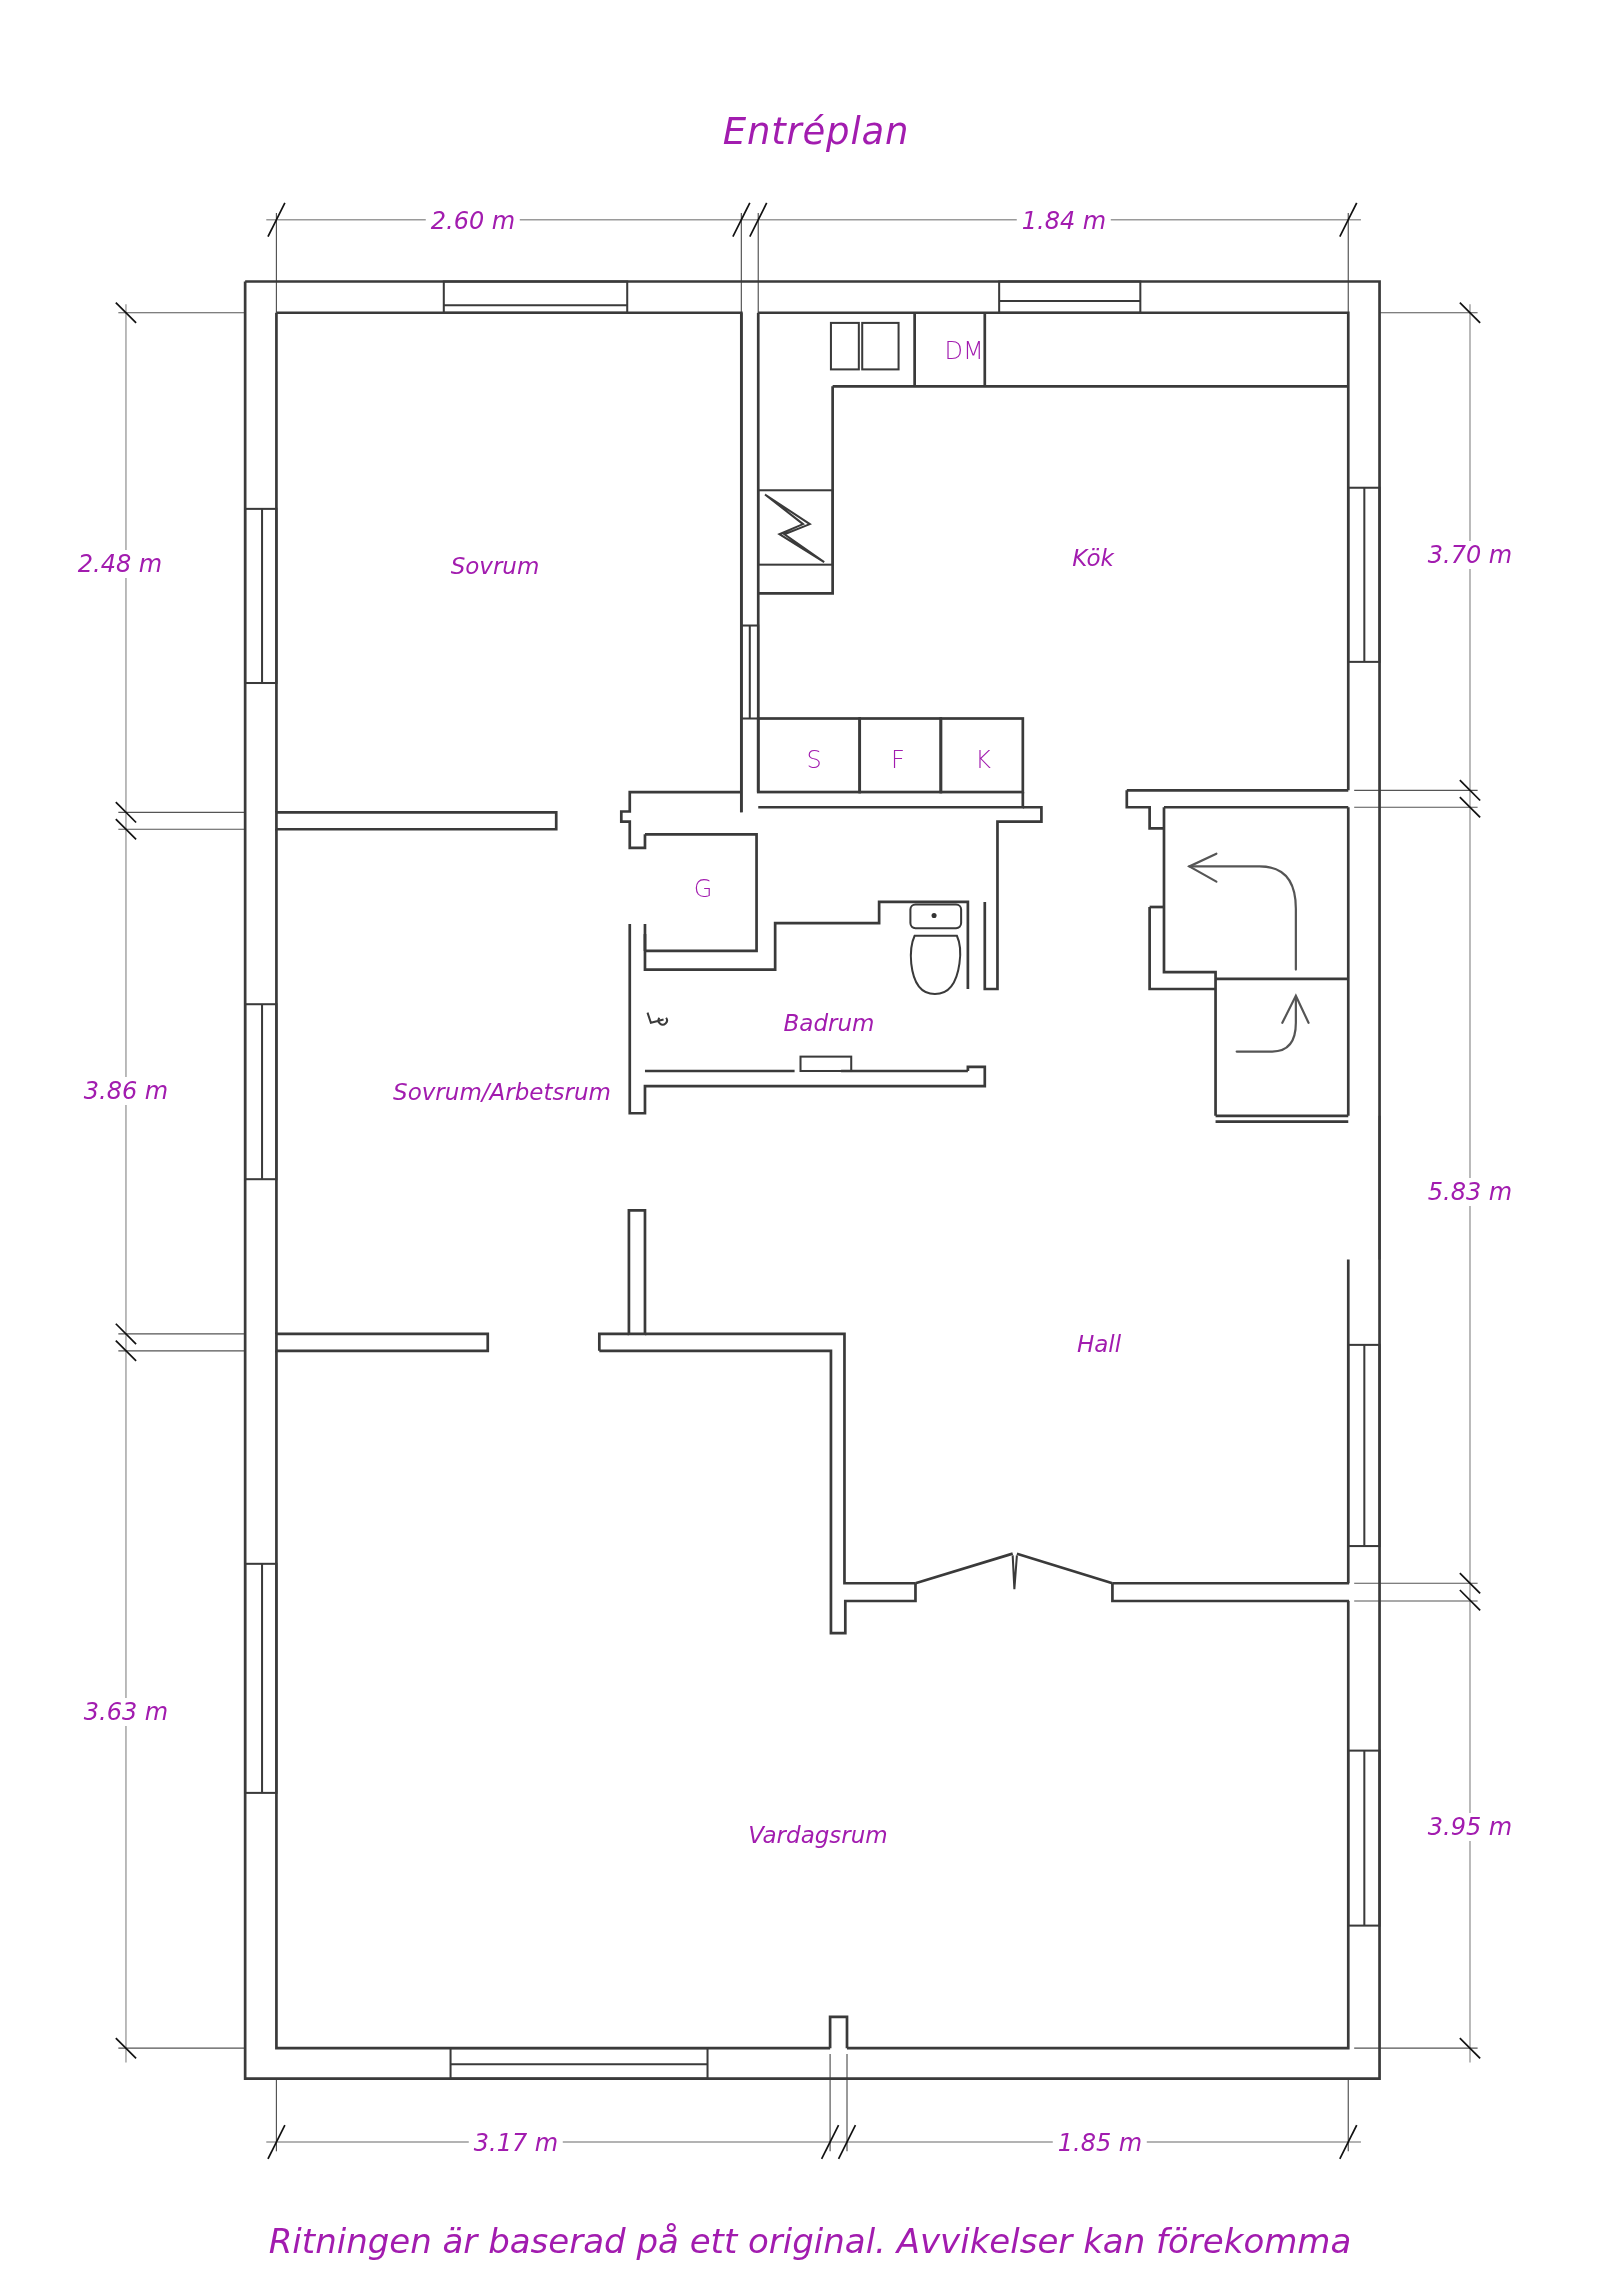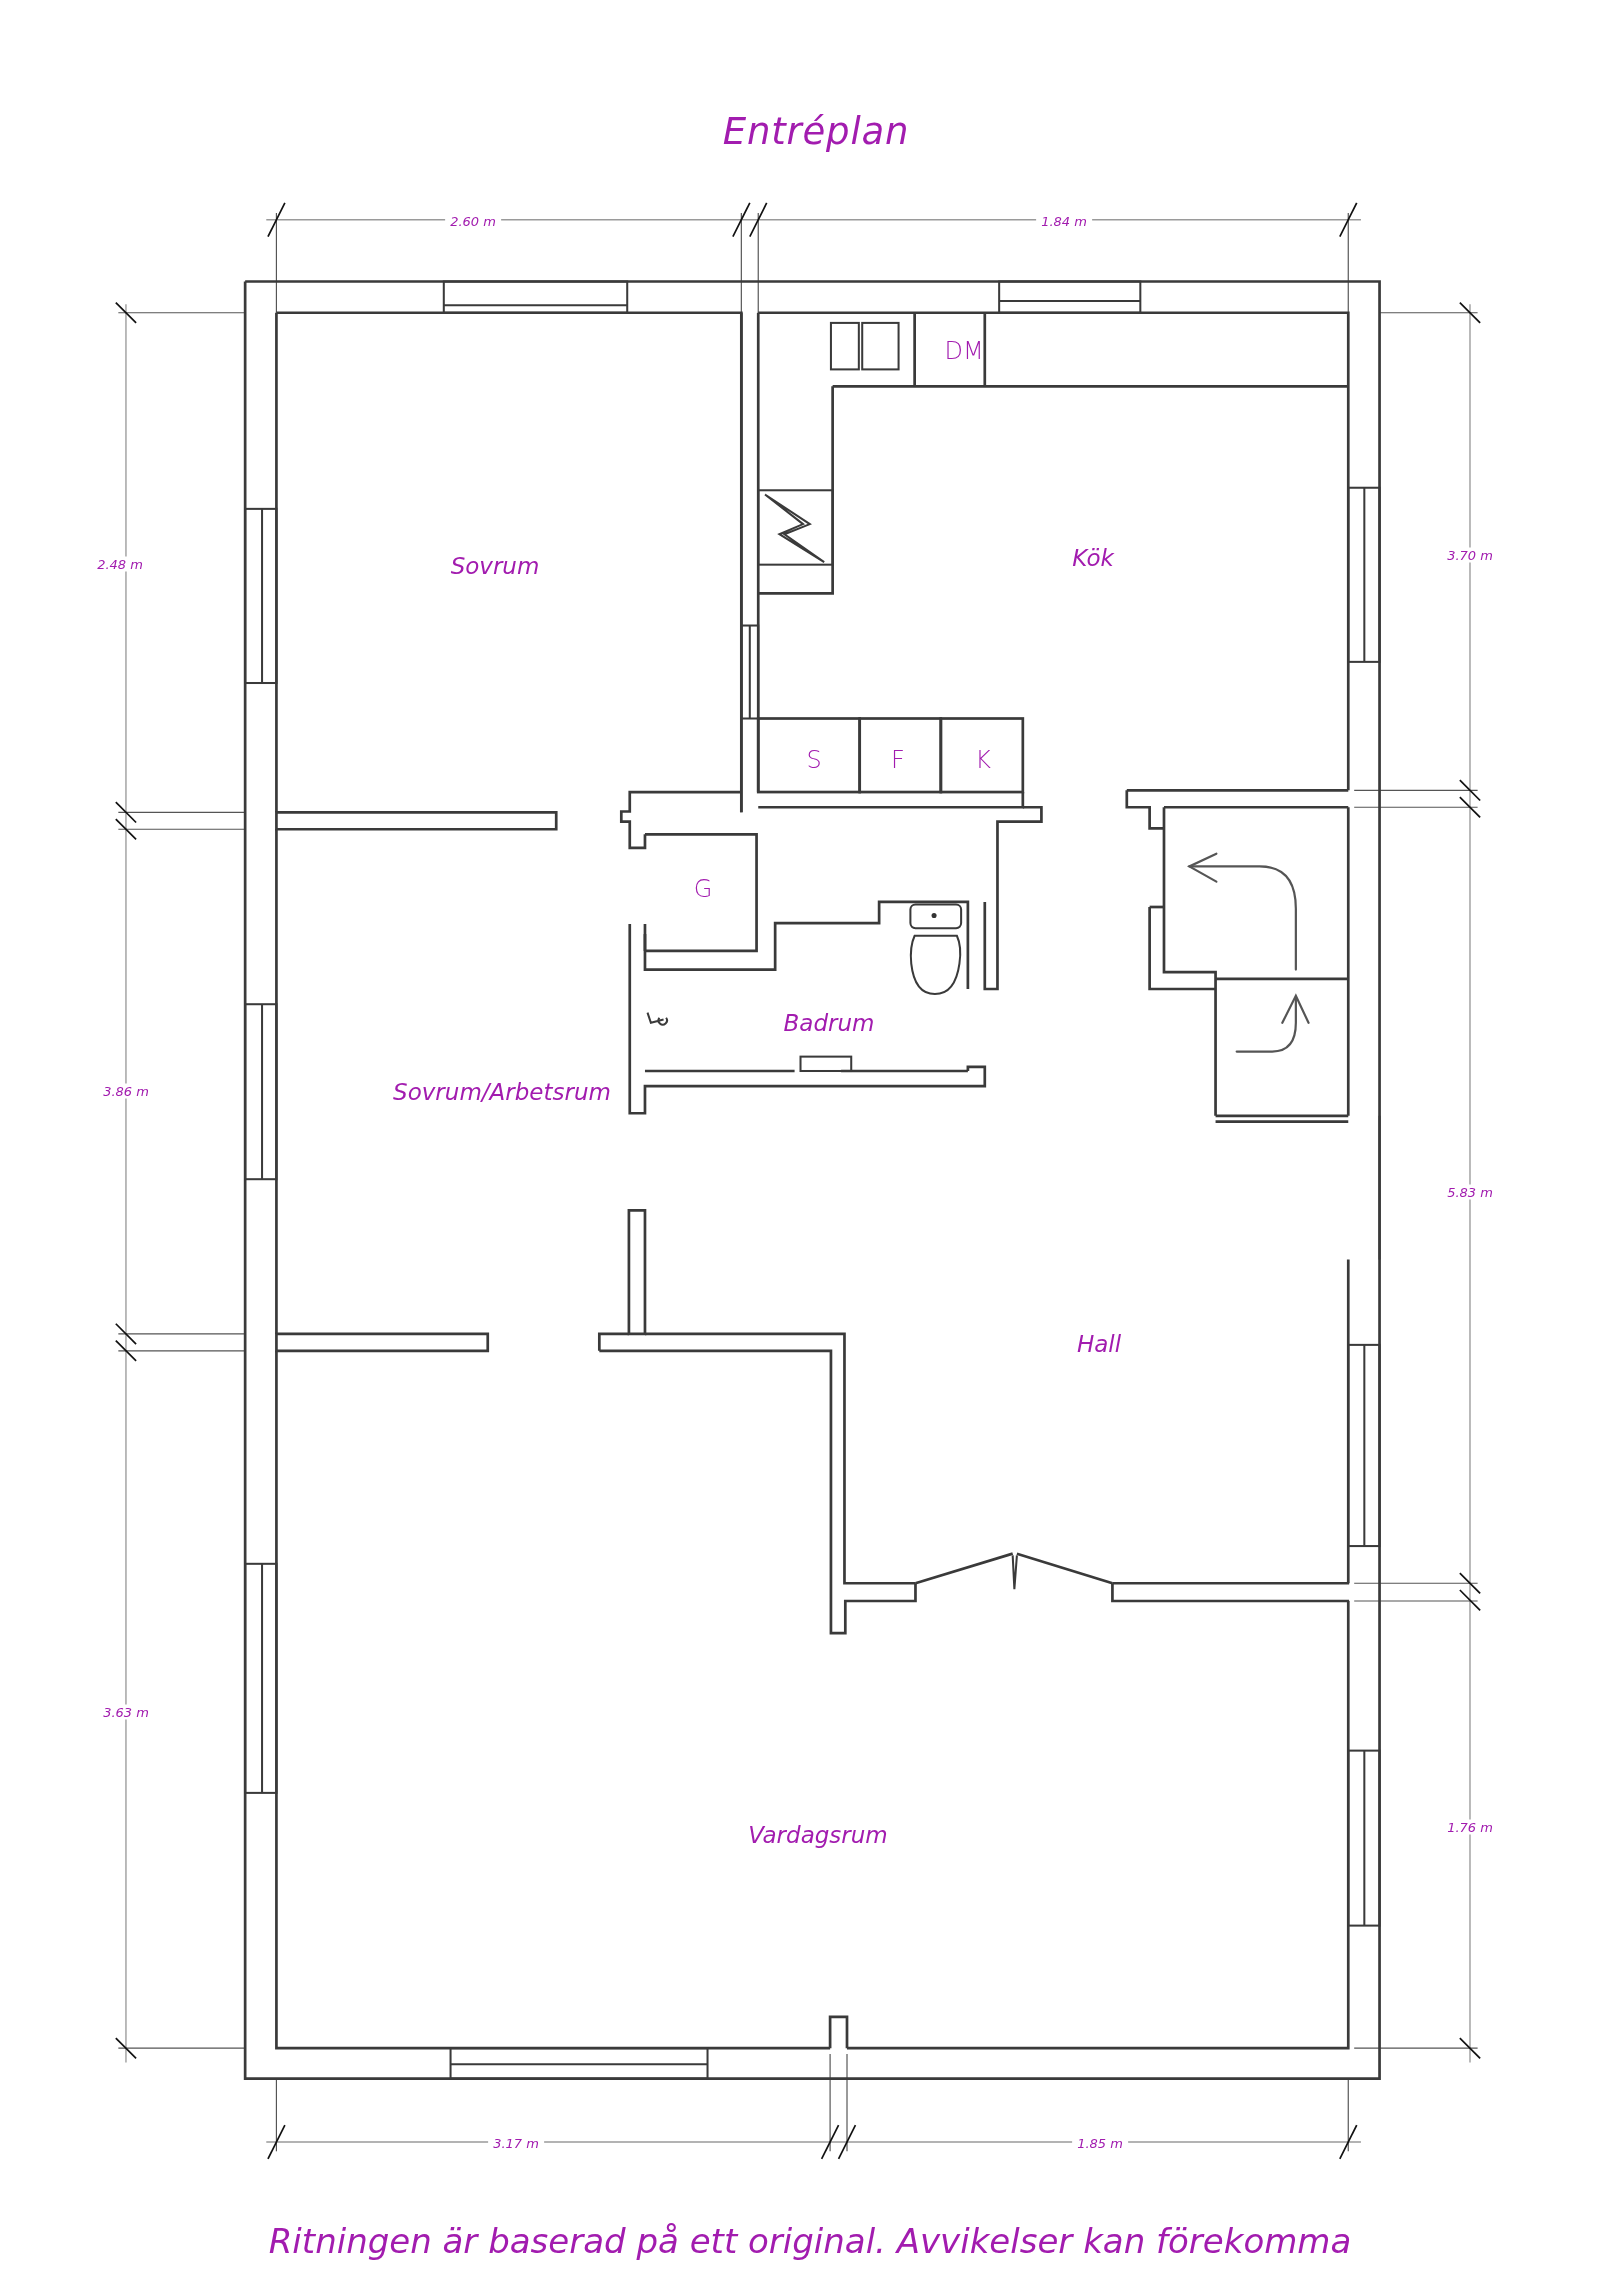--- a/index.html
+++ b/index.html
@@ -11,21 +11,21 @@
   .ext  { fill: none; stroke: #555; stroke-width: 1.4; }
   .tick { fill: none; stroke: #111; stroke-width: 2; }
   .arrow { fill: none; stroke: #555; stroke-width: 2.6; stroke-linecap: round; }
   .lbl {
     position: absolute; color: #a21caf; white-space: nowrap;
     font-family: "DejaVu Sans", sans-serif; font-style: italic; font-weight: 300;
     transform: translate(-50%, -50%);
   }
   .title { font-size: 37px; letter-spacing: 0.8px; }
   .room  { font-size: 23px; }
-  .dimlbl { font-size: 13px; background: #fff; padding: 0 5px; }
+  .dimlbl { font-size: 24px; background: #fff; padding: 0 5px; }
   .fix   { font-size: 24px; font-style: normal; }
   .foot  { font-size: 34px; }
 </style>
 </head>
 <body>
 
 <svg width="1623" height="2295" viewBox="0 0 1920 2715">
 
   <g>
 
@@ -222,16 +222,16 @@
 
 <div class="lbl dimlbl" style="left:473px; top:221px;">2.60 m</div>
 <div class="lbl dimlbl" style="left:1064px; top:221px;">1.84 m</div>
 <div class="lbl dimlbl" style="left:516px; top:2143px;">3.17 m</div>
 <div class="lbl dimlbl" style="left:1100px; top:2143px;">1.85 m</div>
 <div class="lbl dimlbl" style="left:120px; top:564px;">2.48 m</div>
 <div class="lbl dimlbl" style="left:126px; top:1091px;">3.86 m</div>
 <div class="lbl dimlbl" style="left:126px; top:1712px;">3.63 m</div>
 <div class="lbl dimlbl" style="left:1470px; top:555px;">3.70 m</div>
 <div class="lbl dimlbl" style="left:1470px; top:1192px;">5.83 m</div>
-<div class="lbl dimlbl" style="left:1470px; top:1827px;">1.76 m</div>
+<div class="lbl dimlbl" style="left:1470px; top:1827px;">3.95 m</div>
 
 <div class="lbl foot" style="left:810px; top:2241px;">Ritningen är baserad på ett original. Avvikelser kan förekomma</div>
 
 
 </body></html>

